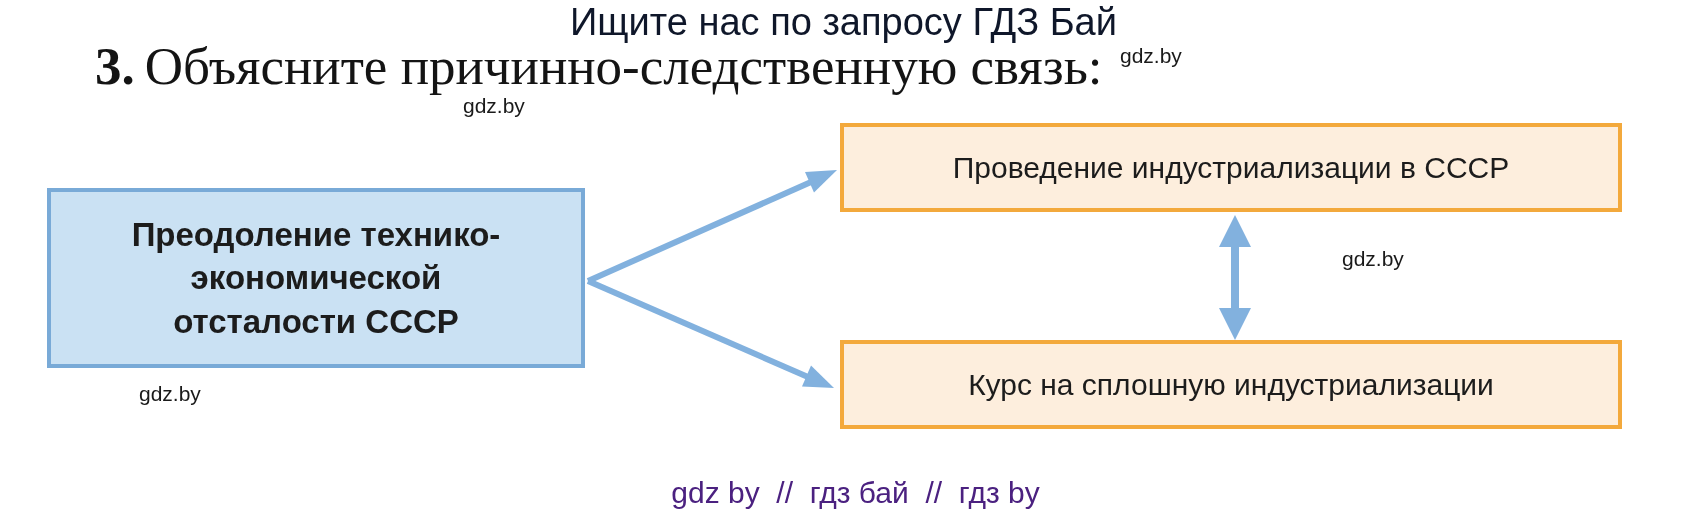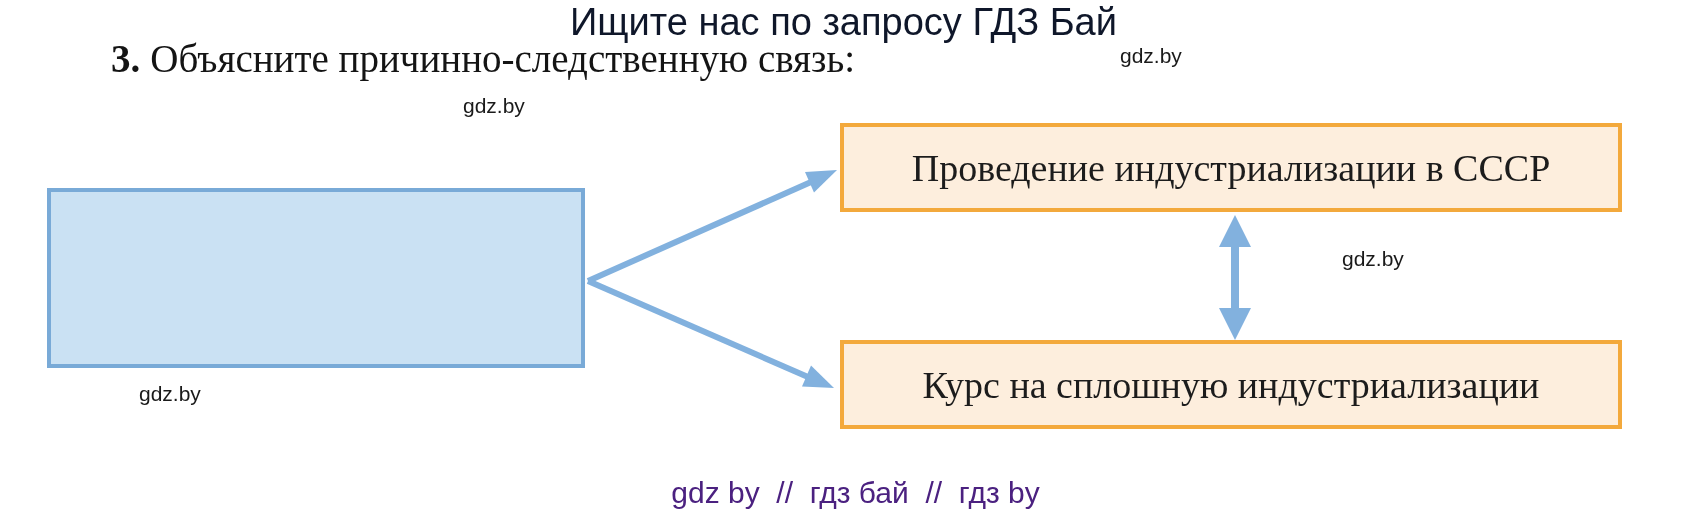--- a/index.html
+++ b/index.html
@@ -17,24 +17,23 @@
     left: 0; top: 1px; width: 100%;
     text-align: center;
     font-size: 38px;
     color: #0f172a;
     font-weight: 400;
   }
 
   .task-title {
     left: 95px; top: 36px;
     font-family: "Liberation Serif", serif;
-    font-size: 39px;
+    font-size: 53px;
     color: #141414;
     white-space: nowrap;
-    margin-left: 16px;
   }
   .task-title .num { font-weight: 700; margin-right: 10px; }
 
   .watermark {
     font-size: 21px;
     color: #1a1a1a;
     white-space: nowrap;
   }
   .wm-top-right   { left: 1120px; top: 44px; }
   .wm-upper-left  { left: 463px;  top: 94px; }
@@ -54,23 +53,22 @@
     border: 4px solid #79aad7;
     font-size: 33px;
     font-weight: 700;
     line-height: 1.32;
   }
   .effect-box {
     left: 840px;
     width: 782px; height: 89px;
     background: #fdeedd;
     border: 4px solid #f3a93c;
-    font-size: 38px;
+    font-size: 30px;
     font-weight: 400;
-    font-family: Liberation Serif, serif;
   }
   .effect-top    { top: 123px; }
   .effect-bottom { top: 340px; }
 
   .arrow-layer {
     left: 0; top: 0;
     width: 1687px; height: 518px;
     pointer-events: none;
   }
 
@@ -113,20 +111,23 @@
 
   <g>
     <line x1="1235" y1="243" x2="1235" y2="312" stroke-width="8" stroke="#82b1de"></line>
     <polygon points="1235,215 1219,247 1251,247" fill="#82b1de"></polygon>
     <polygon points="1235,340 1219,308 1251,308" fill="#82b1de"></polygon>
   </g>
 </svg>
 
 <div class="abs node cause-box">
   <div>
+    <div>Преодоление технико-</div>
+    <div>экономической</div>
+    <div>отсталости СССР</div>
   </div>
 </div>
 
 <div class="abs node effect-box effect-top">
   <span>Проведение индустриализации в СССР</span>
 </div>
 
 <div class="abs node effect-box effect-bottom">
   <span>Курс на сплошную индустриализации</span>
 </div>

